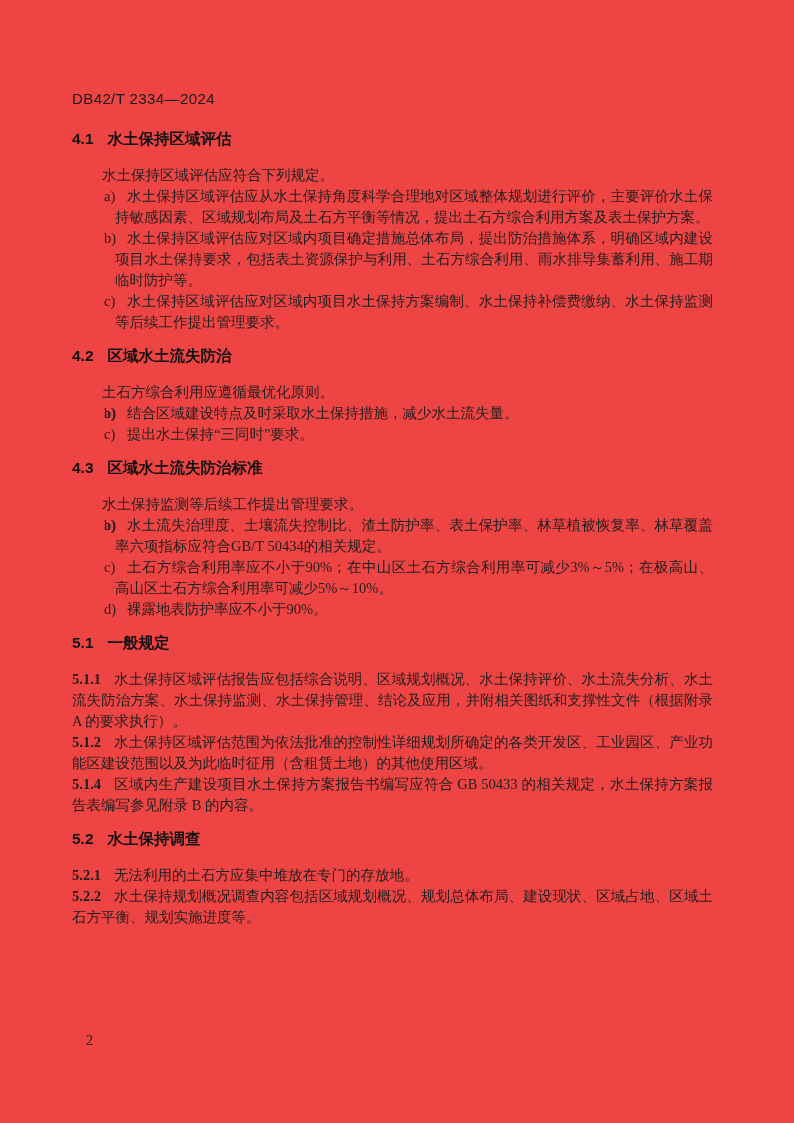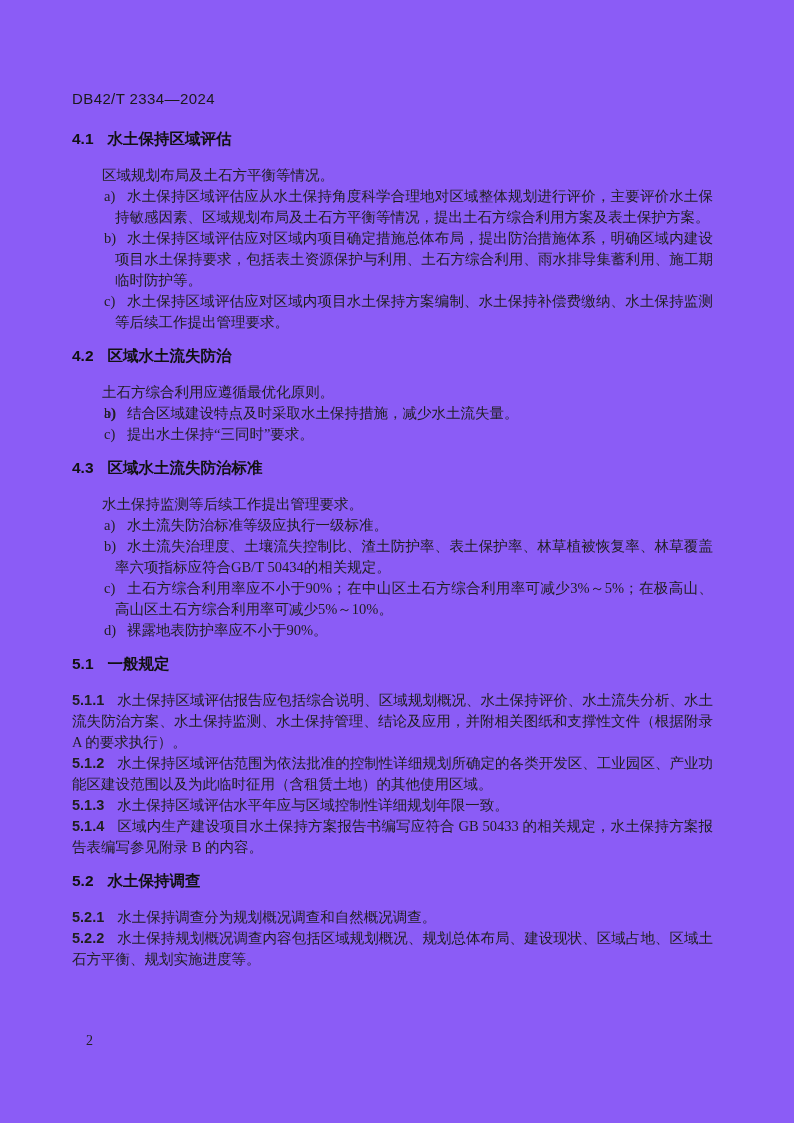--- a/index.html
+++ b/index.html
@@ -1,21 +1,21 @@
 <!DOCTYPE html>
 <html lang="zh"><head>
 <meta charset="utf-8">
 <style>
   html, body { margin: 0; padding: 0; background: #ffffff; }
   .page {
     position: relative;
     width: 794px;
     height: 1123px;
     box-sizing: border-box;
-    background: #8b5cf6;
+    background: #ef4444;
     padding: 88px 81px 16px 72px;
     font-family: "Liberation Serif", serif;
     font-size: 14.5px;
     line-height: 21px;
     color: #1f1f1f;
     overflow: hidden;
   }
   .doc-header {
     font-family: "Liberation Sans", sans-serif;
     font-size: 15px;
@@ -57,21 +57,21 @@
     position: absolute;
     left: 32px;
     top: 0;
     text-indent: 0;
   }
   .clause {
     margin: 0;
     text-align: justify;
   }
   .clause .cnum {
-    font-family: Liberation Sans, sans-serif;
+    font-family: Liberation Serif, serif;
     font-weight: 700;
     font-size: 14.5px;
     margin-right: 13px;
     white-space: nowrap;
   }
   .footer-page {
     position: absolute;
     left: 86px;
     top: 1030px;
     font-size: 14px;
@@ -81,21 +81,21 @@
 </head>
 <body>
 
 <div class="page">
 
   <div class="doc-header">DB42/T 2334—2024</div>
 
   <div class="sec-h">
     <span class="h-num">4.1</span><span>水土保持区域评估</span>
   </div>
-  <p class="intro">区域规划布局及土石方平衡等情况。</p>
+  <p class="intro">水土保持区域评估应符合下列规定。</p>
   <div class="list">
     <div class="li">
       <span class="lbl">a)</span><span>水土保持区域评估应从水土保持角度科学合理地对区域整体规划进行评价，主要评价水土保持敏感因素、区域规划布局及土石方平衡等情况，提出土石方综合利用方案及表土保护方案。</span>
     </div>
     <div class="li">
       <span class="lbl">b)</span><span>水土保持区域评估应对区域内项目确定措施总体布局，提出防治措施体系，明确区域内建设项目水土保持要求，包括表土资源保护与利用、土石方综合利用、雨水排导集蓄利用、施工期临时防护等。</span>
     </div>
     <div class="li">
       <span class="lbl">c)</span><span>水土保持区域评估应对区域内项目水土保持方案编制、水土保持补偿费缴纳、水土保持监测等后续工作提出管理要求。</span>
     </div>
@@ -116,21 +116,21 @@
       <span class="lbl">c)</span><span>提出水土保持“三同时”要求。</span>
     </div>
   </div>
 
   <div class="sec-h">
     <span class="h-num">4.3</span><span>区域水土流失防治标准</span>
   </div>
   <p class="intro">水土保持监测等后续工作提出管理要求。</p>
   <div class="list">
     <div class="li">
-      <span class="lbl">a)</span><span>水土流失防治标准等级应执行一级标准。</span>
+      <span class="lbl">a)</span>
     </div>
     <div class="li">
       <span class="lbl">b)</span><span>水土流失治理度、土壤流失控制比、渣土防护率、表土保护率、林草植被恢复率、林草覆盖率六项指标应符合GB/T 50434的相关规定。</span>
     </div>
     <div class="li">
       <span class="lbl">c)</span><span>土石方综合利用率应不小于90%；在中山区土石方综合利用率可减少3%～5%；在极高山、高山区土石方综合利用率可减少5%～10%。</span>
     </div>
     <div class="li">
       <span class="lbl">d)</span><span>裸露地表防护率应不小于90%。</span>
     </div>
@@ -140,31 +140,28 @@
   <div class="sec-h">
     <span class="h-num">5.1</span><span>一般规定</span>
   </div>
   <p class="clause">
     <span class="cnum">5.1.1</span><span>水土保持区域评估报告应包括综合说明、区域规划概况、水土保持评价、水土流失分析、水土流失防治方案、水土保持监测、水土保持管理、结论及应用，并附相关图纸和支撑性文件（根据附录 A 的要求执行）。</span>
   </p>
   <p class="clause">
     <span class="cnum">5.1.2</span><span>水土保持区域评估范围为依法批准的控制性详细规划所确定的各类开发区、工业园区、产业功能区建设范围以及为此临时征用（含租赁土地）的其他使用区域。</span>
   </p>
   <p class="clause">
-    <span class="cnum">5.1.3</span><span>水土保持区域评估水平年应与区域控制性详细规划年限一致。</span>
-  </p>
-  <p class="clause">
     <span class="cnum">5.1.4</span><span>区域内生产建设项目水土保持方案报告书编写应符合 GB  50433 的相关规定，水土保持方案报告表编写参见附录 B 的内容。</span>
   </p>
 
   <div class="sec-h">
     <span class="h-num">5.2</span><span>水土保持调查</span>
   </div>
   <p class="clause">
-    <span class="cnum">5.2.1</span><span>水土保持调查分为规划概况调查和自然概况调查。</span>
+    <span class="cnum">5.2.1</span><span>无法利用的土石方应集中堆放在专门的存放地。</span>
   </p>
   <p class="clause">
     <span class="cnum">5.2.2</span><span>水土保持规划概况调查内容包括区域规划概况、规划总体布局、建设现状、区域占地、区域土石方平衡、规划实施进度等。</span>
   </p>
 
   <div class="footer-page">2</div>
 
 </div>
 
 </body></html>

